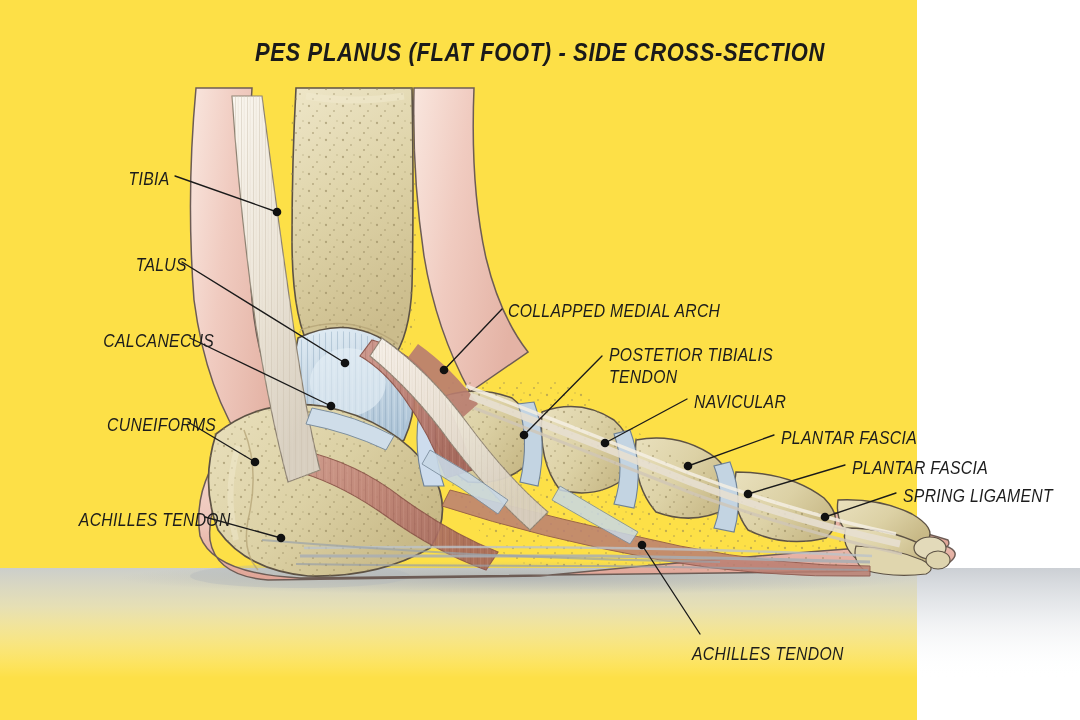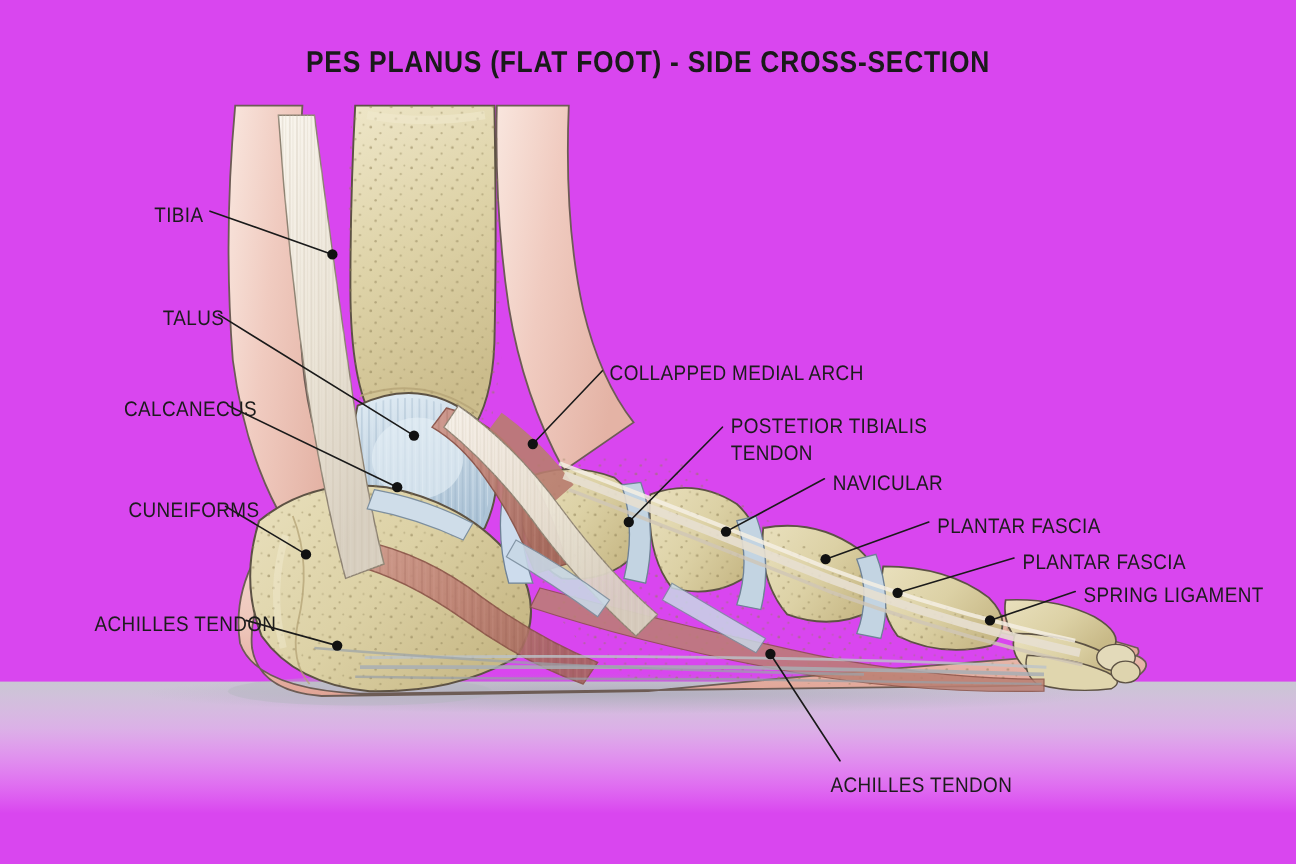--- a/index.html
+++ b/index.html
@@ -12,23 +12,24 @@
     width: 1080px;
     height: 720px;
     position: relative;
     overflow: hidden;
     font-family: "Liberation Sans", sans-serif;
     -webkit-font-smoothing: antialiased;
   }
   #stage {
     position: absolute;
     inset: 0;
-    width: 1080px;
+    width: 917px;
     height: 720px;
-    background: #d946ef;
+    background: #fde047;
+    font-style: italic;
   }
   #figure {
     position: absolute;
     inset: 0;
     width: 1080px;
     height: 720px;
   }
   .diagram-title {
     position: absolute;
     top: 38px;

